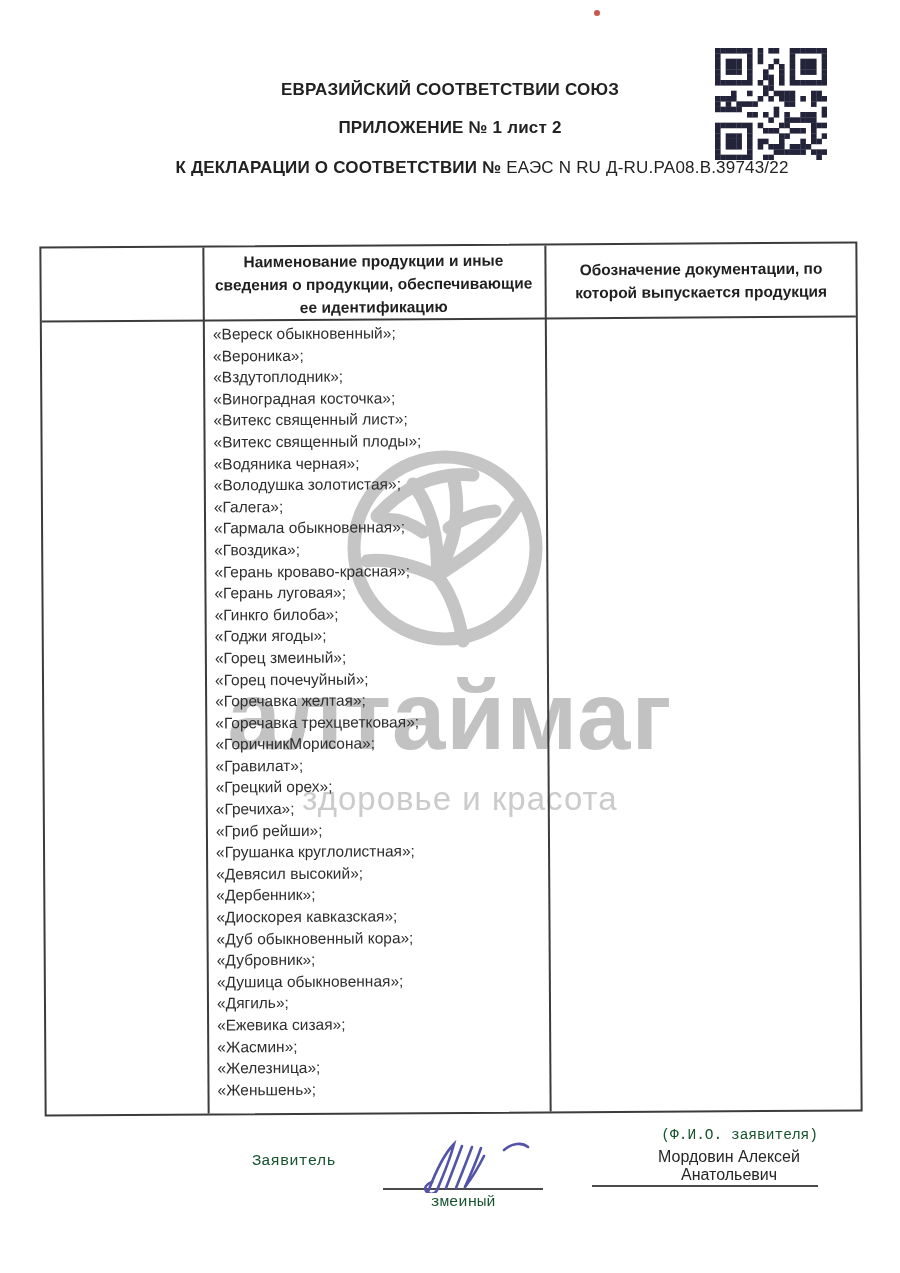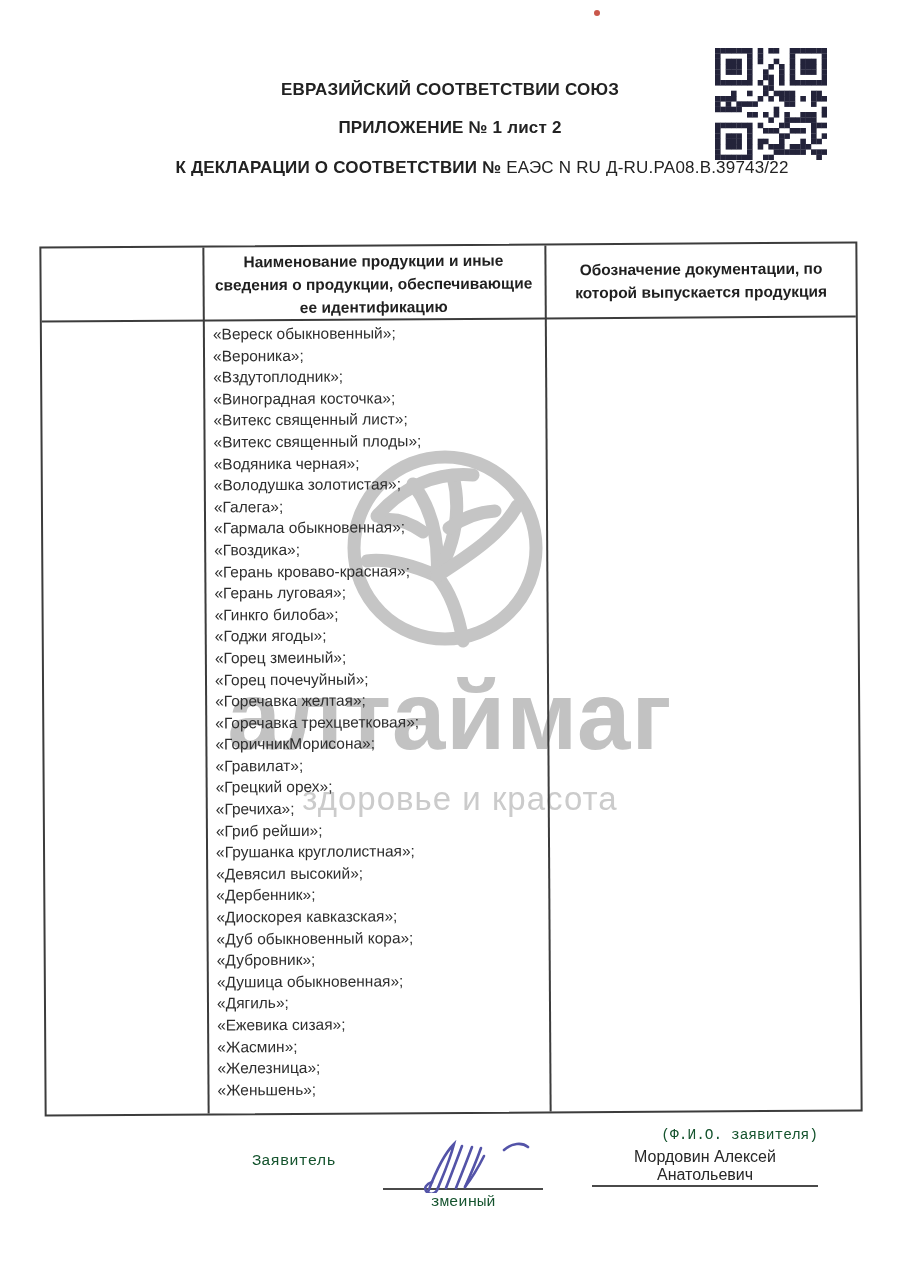--- a/index.html
+++ b/index.html
@@ -51,21 +51,21 @@
   #product-list{position:absolute;left:171px;top:76px;width:330px;
     font-size:15.5px;color:#2e2e2e;z-index:2;}
   .product-line{line-height:21.6px;white-space:nowrap;}
 
   
   .foot{font-size:15.5px;color:#14532d;font-family:Liberation Mono, monospace;}
   #applicant-label{left:252px;top:1152px;}
   #sig-wrap{left:380px;top:1138px;width:200px;height:52px;z-index:2;}
   #sig-line{left:383px;top:1188px;width:160px;height:2px;background:#4a4a4a;}
   #sig-caption{left:383px;top:1193px;width:160px;text-align:center;}
-  #name-block{left:592px;top:1148px;width:226px;text-align:center;
+  #name-block{left:616px;top:1148px;width:226px;text-align:center;
     font-size:16px;line-height:18px;color:#262626;}
   #name-line{left:592px;top:1185px;width:226px;height:2px;background:#4a4a4a;}
   #name-caption{left:592px;top:1127px;width:226px;text-align:right;font-size:14.5px;}
 </style>
 </head>
 <body>
 
 <div class="abs scan-dot"></div>
 
 <div class="abs title-line" id="title1">ЕВРАЗИЙСКИЙ СООТВЕТСТВИИ СОЮЗ</div>

